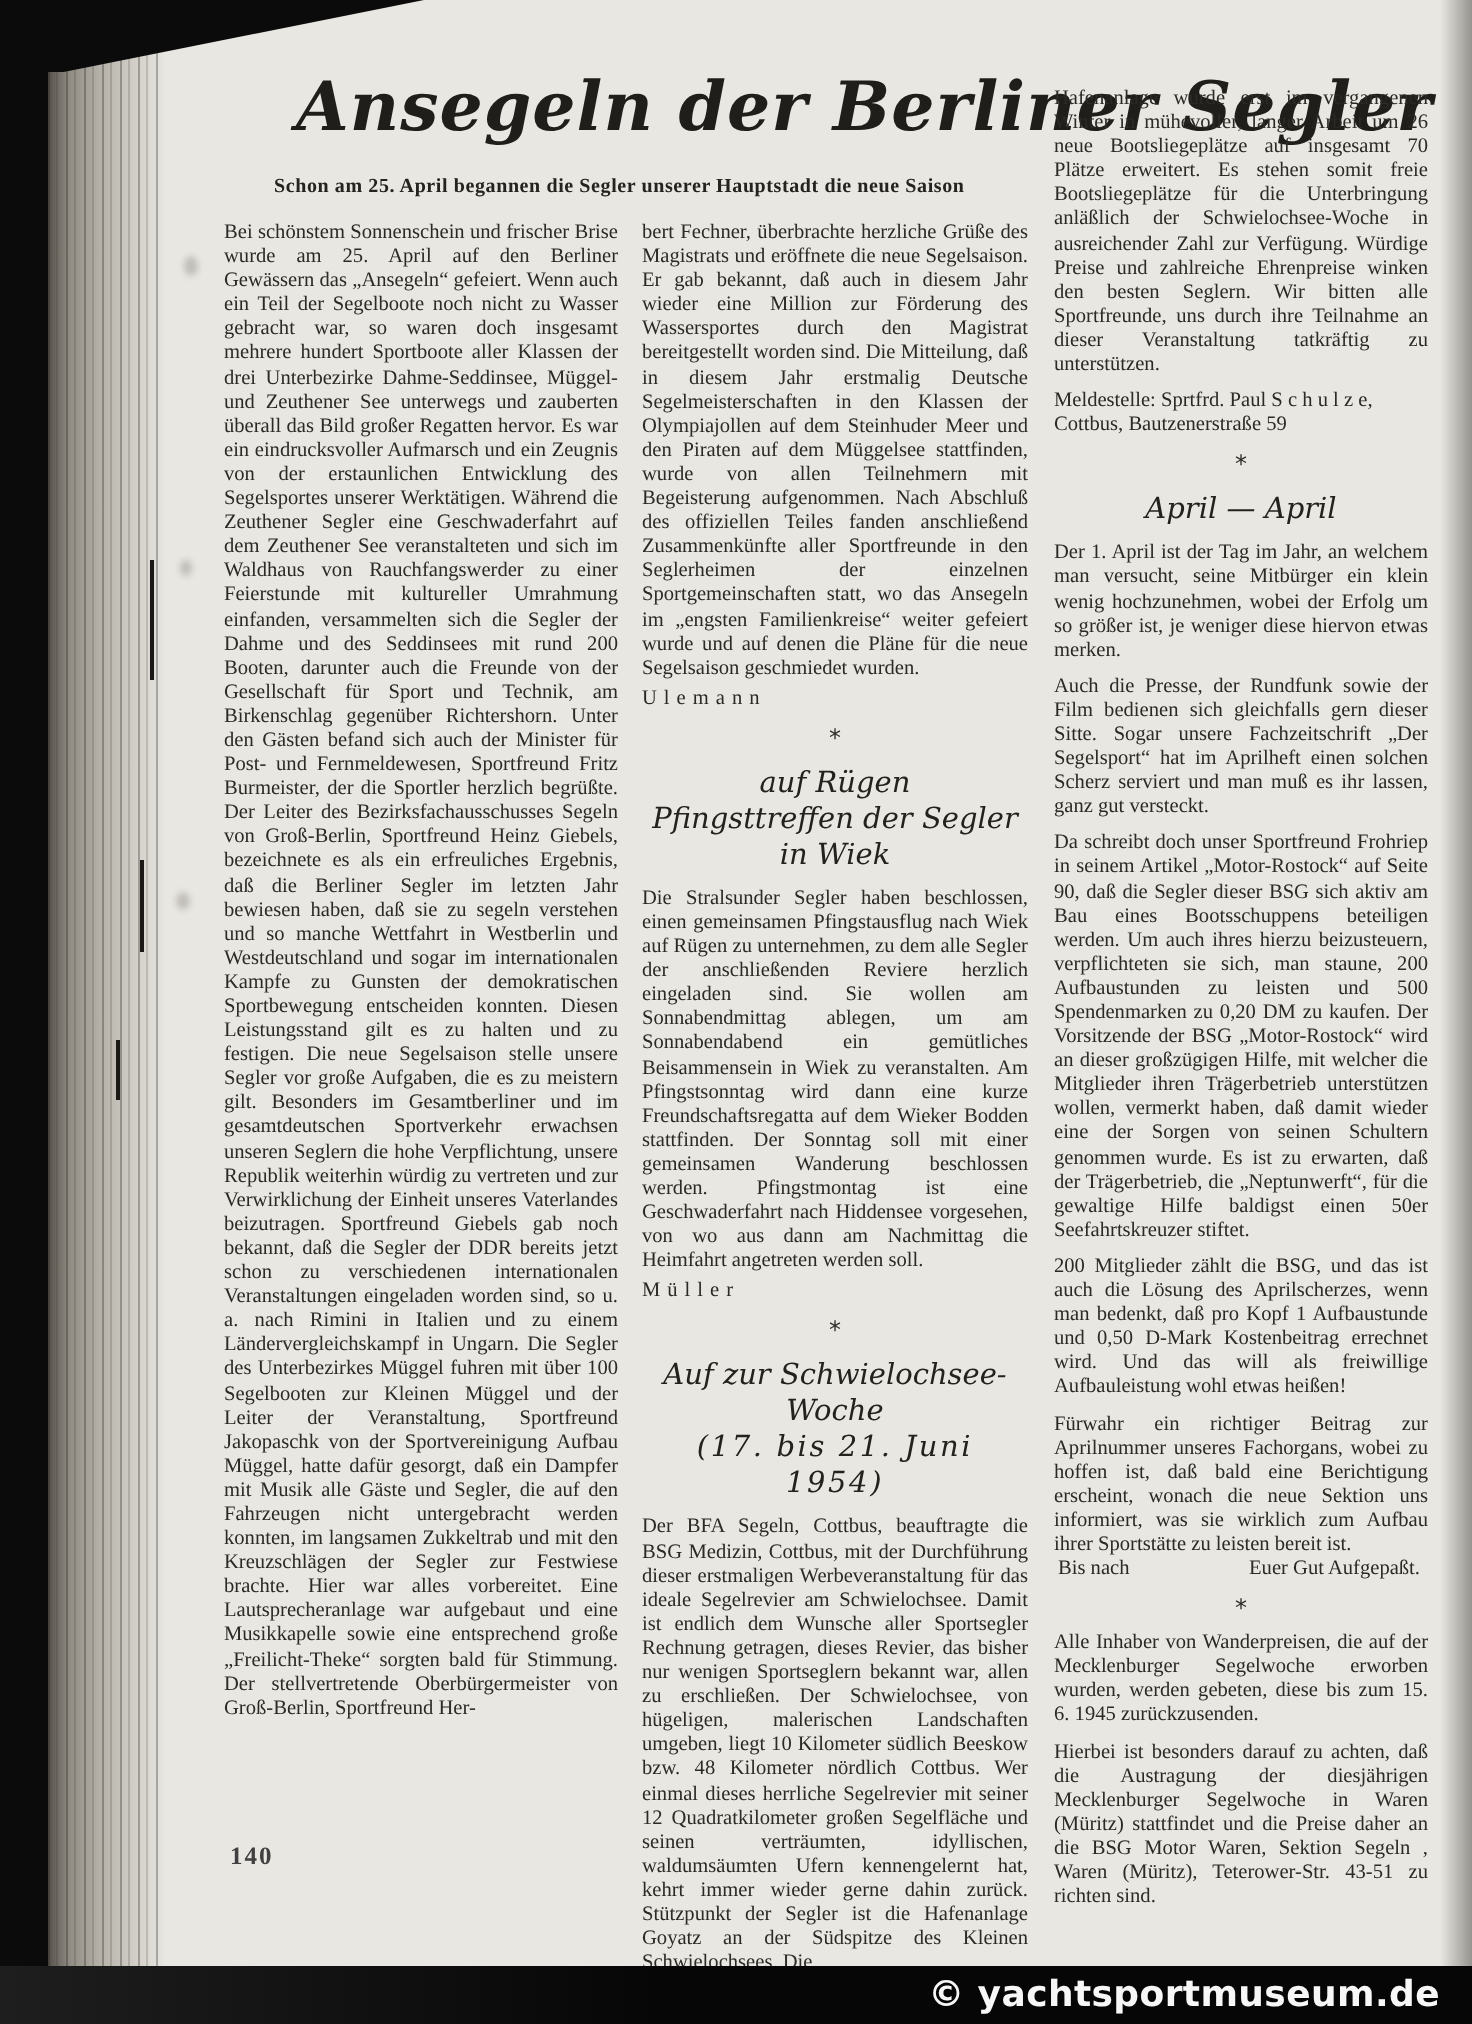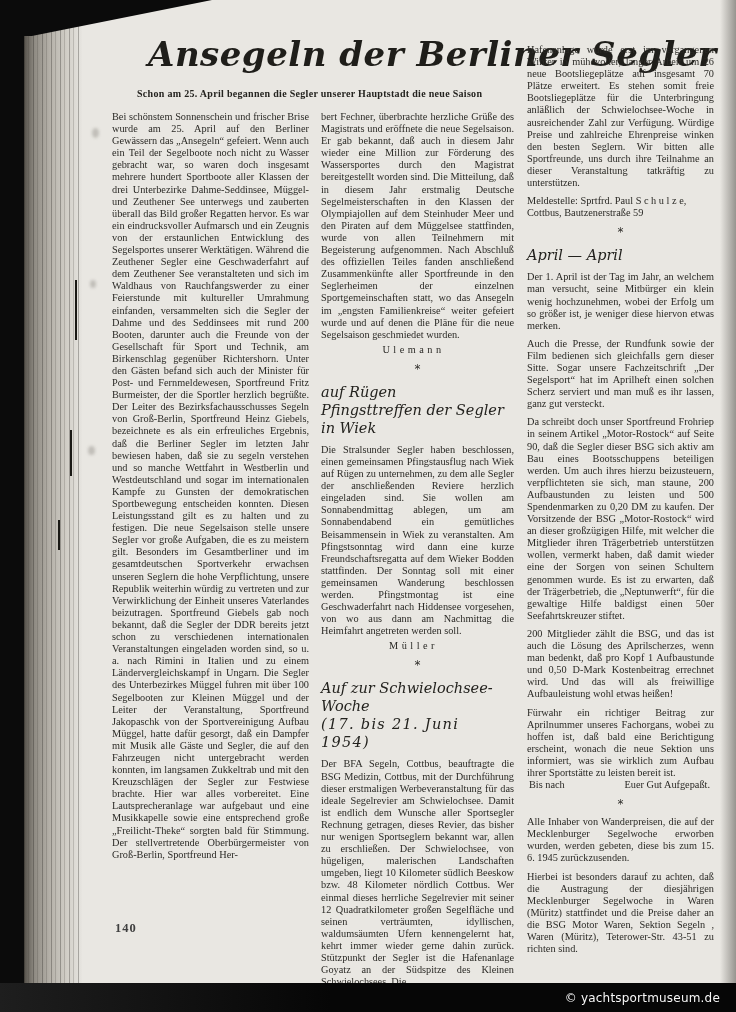--- a/index.html
+++ b/index.html
@@ -33,37 +33,37 @@
     font-family:"DejaVu Serif",serif;font-style:italic;font-weight:600;
     font-size:34px;line-height:40px;letter-spacing:0.5px;color:#1f1e1a;white-space:nowrap;}
   .subtitle{position:absolute;left:137px;top:88px;margin:0;
     font-weight:700;font-size:10px;letter-spacing:0.3px;color:#24231f;white-space:nowrap;}
   
   .col{position:absolute;font-size:10.3px;line-height:12.1px;text-align:justify;}
   .col p{margin:0;}
   #col1{left:112px;top:111px;width:197px;}
   #col2{left:321px;top:111px;width:193px;}
   #col3{left:527px;top:44px;width:187px;}
-  .sig{text-align:center;letter-spacing:3.5px;padding-right:8px;margin-top:3px !important;}
+  .sig{text-align:left;letter-spacing:3.5px;padding-right:8px;margin-top:3px !important;}
   .divider{display:block;text-align:center;font-family:"DejaVu Sans",sans-serif;
     font-size:12px;line-height:12px;margin:7px 0 6px;color:#2e2d29;}
   .col-heading{margin:8px 0 7px;font-family:"DejaVu Serif",serif;font-style:italic;
-    font-weight:500;font-size:14.5px;line-height:18px;color:#23221e;text-align:left;}
+    font-weight:500;font-size:14.5px;line-height:18px;color:#23221e;text-align:center;}
   .col-heading .h-line{display:block;}
   .spaced-digits{letter-spacing:1.3px;}
   .para-gap{margin-top:6px !important;}
   .closing-line{display:flex;justify-content:space-between;padding:0 4px 0 2px;margin-top:2px;}
   
   .page-number{position:absolute;left:115px;top:921px;font-weight:700;
     font-size:12.5px;letter-spacing:1px;color:#404040;}
   .watermark-bar{position:absolute;left:0;right:0;bottom:0;height:29px;z-index:10;
     background:linear-gradient(90deg,#1e1e1e 0%,#060606 45%);
     display:flex;align-items:center;justify-content:flex-end;padding-right:16px;box-sizing:border-box;}
-  .watermark-bar span{font-family:"DejaVu Sans",sans-serif;font-weight:400;
-    font-size:12px;color:#f7f7f7;letter-spacing:0.2px;}
+  .watermark-bar span{font-family:"DejaVu Sans",sans-serif;font-weight:700;
+    font-size:18px;color:#f7f7f7;letter-spacing:0.2px;}
 </style>
 </head>
 <body>
 
 <div id="screenshot">
 
   <h1 class="headline">Ansegeln der Berliner Segler</h1>
   <p class="subtitle">Schon am 25. April begannen die Segler unserer Hauptstadt die neue Saison</p>
 
   <div class="col" id="col1">

